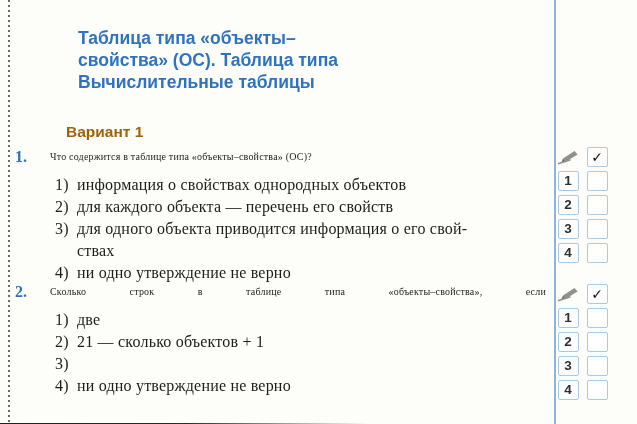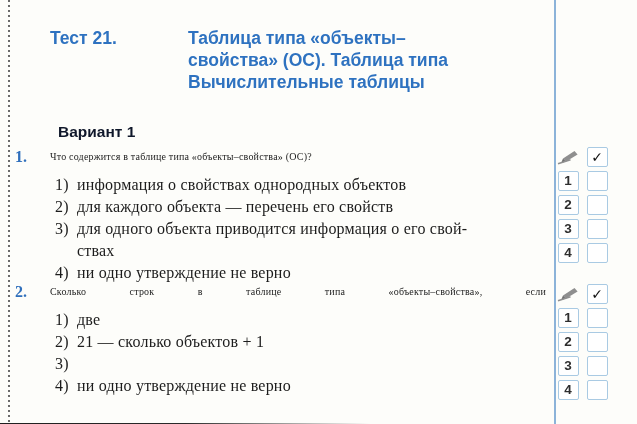--- a/index.html
+++ b/index.html
@@ -30,23 +30,23 @@
   .test-header {
     position:absolute; left:50px; top:27px; width:500px;
     display:flex;
     font-family:"Liberation Sans", sans-serif;
     font-weight:bold; color:#2e72c0;
     font-size:17.5px; line-height:22px;
   }
   .test-label { width:110px; flex:none; }
   .test-title { width:390px;margin-left:28px; }
   .variant-label {
-    position:absolute; left:58px; top:123px;
+    position:absolute; left:66px; top:123px;
     font-family:"Liberation Sans", sans-serif;
-    font-weight:bold; color:#0f172a; font-size:15.5px;
+    font-weight:bold; color:#a16207; font-size:15.5px;
   }
   
   .question { position:absolute; left:15px; width:531px; }
   .q1 { top:146px; }
   .q2 { top:281px; }
   .q-row { display:flex; }
   .q-number {
     width:35px; flex:none;
     font-weight:bold; color:#2f6fbc; font-size:16px; line-height:22px;
   }
@@ -86,21 +86,20 @@
   .pencil-wrap { display:flex; align-items:center; justify-content:center; }
 </style>
 </head>
 <body>
 
 <div class="dotted-line"></div>
 <div class="answer-divider"></div>
 <div class="bottom-edge"></div>
 
 <div class="test-header">
-  <div class="test-label">Тест 21.</div>
   <div class="test-title">
     <div>Таблица типа «объекты–</div>
     <div>свойства» (ОС). Таблица типа</div>
     <div>Вычислительные таблицы</div>
   </div>
 </div>
 <div class="variant-label">Вариант 1</div>
 
 <div class="question q1">
   <div class="q-row">

